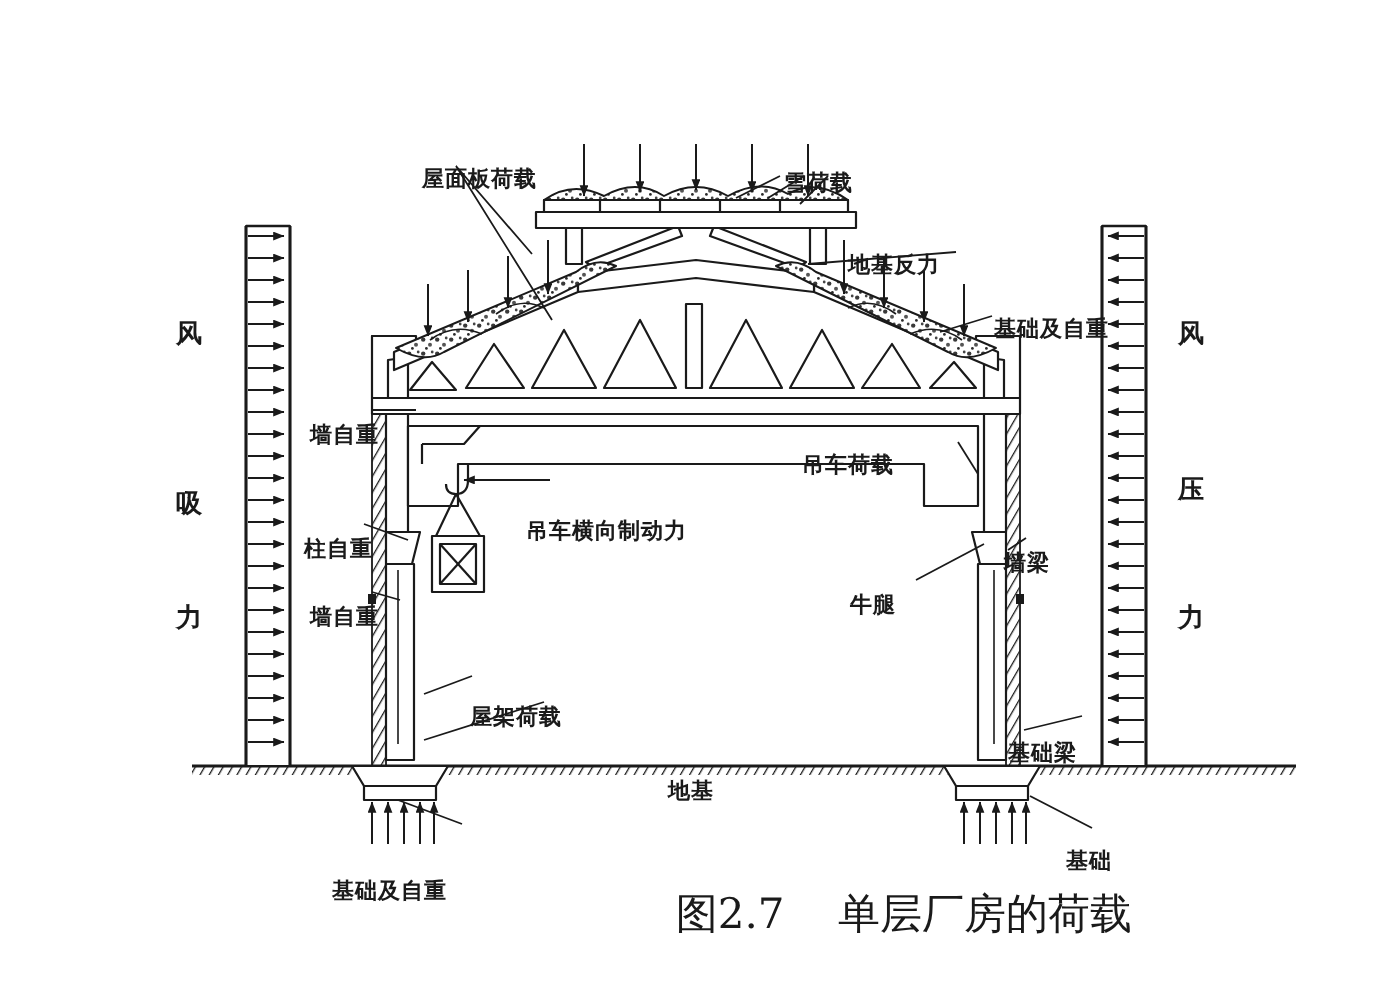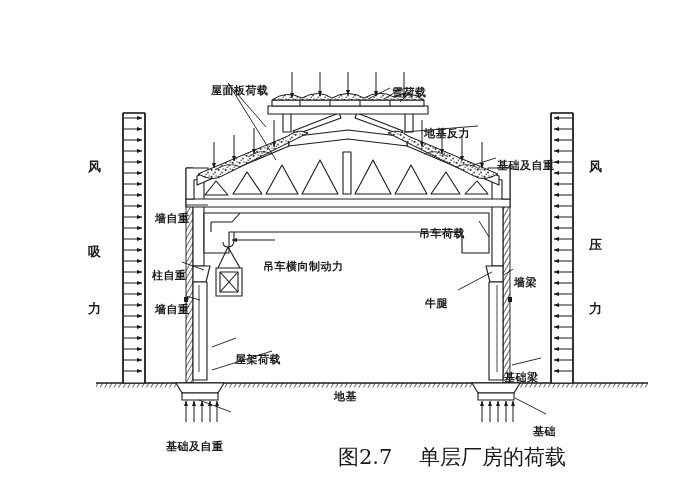--- a/index.html
+++ b/index.html
@@ -273,24 +273,24 @@
 
   <div class="lbl lbl-s" style="left:211px;top:70px;">屋面板荷载</div>
   <div class="lbl lbl-s" style="left:392px;top:72px;">雪荷载</div>
   <div class="lbl lbl-s" style="left:424px;top:113px;">地基反力</div>
   <div class="lbl lbl-s" style="left:497px;top:145px;">基础及自重</div>
 
   <div class="lbl lbl-s" style="left:155px;top:198px;">墙自重</div>
   <div class="lbl lbl-s" style="left:152px;top:255px;">柱自重</div>
   <div class="lbl lbl-s" style="left:155px;top:289px;">墙自重</div>
 
-  <div class="lbl lbl-s" style="left:419px;top:213px;text-align:right;">吊车荷载</div>
+  <div class="lbl lbl-s" style="left:401px;top:213px;text-align:right;">吊车荷载</div>
   <div class="lbl lbl-s" style="left:263px;top:246px;">吊车横向制动力</div>
   <div class="lbl lbl-s" style="left:425px;top:283px;">牛腿</div>
-  <div class="lbl lbl-s" style="left:514px;top:262px;">墙梁</div>
+  <div class="lbl lbl-s" style="left:502px;top:262px;">墙梁</div>
 
   <div class="lbl lbl-s" style="left:235px;top:339px;">屋架荷载</div>
   <div class="lbl lbl-s" style="left:504px;top:357px;">基础梁</div>
   <div class="lbl lbl-s" style="left:334px;top:376px;">地基</div>
   <div class="lbl lbl-s" style="left:166px;top:426px;">基础及自重</div>
   <div class="lbl lbl-s" style="left:533px;top:411px;">基础</div>
 
   <div class="caption" style="top:443px;">图2.7    单层厂房的荷载</div>
 
 </div>

